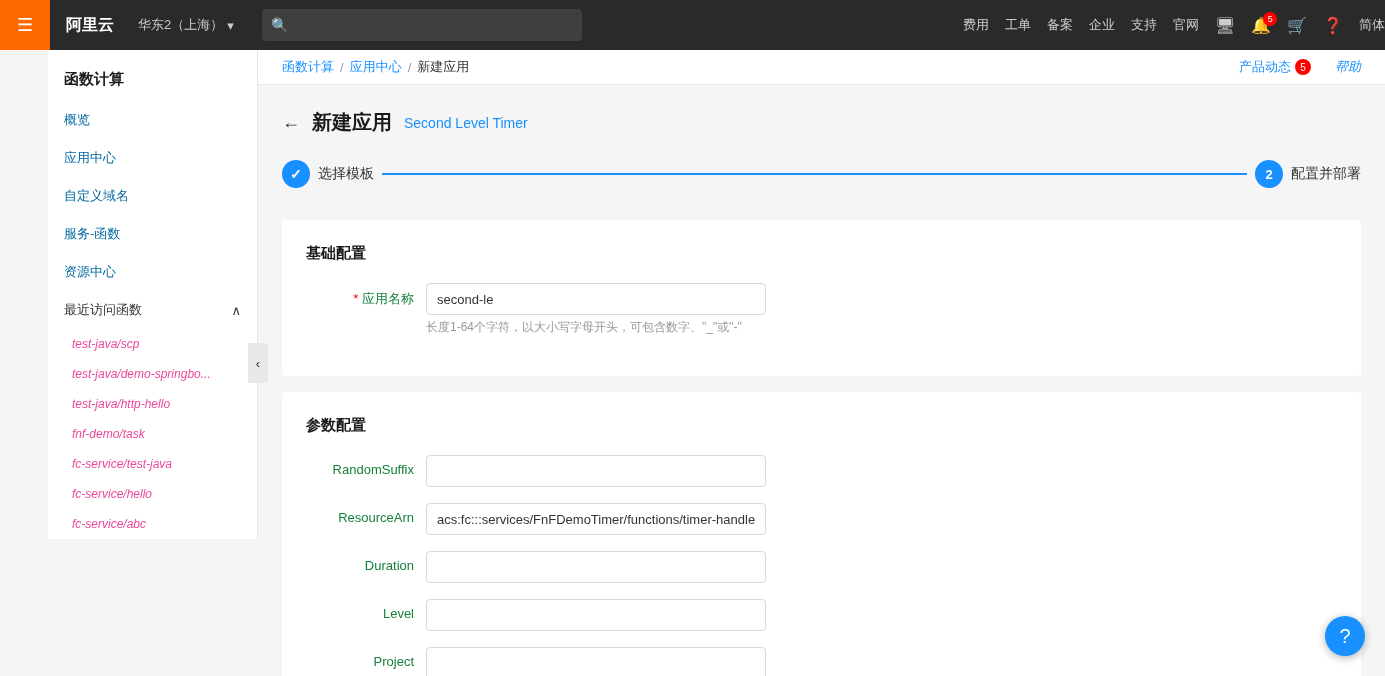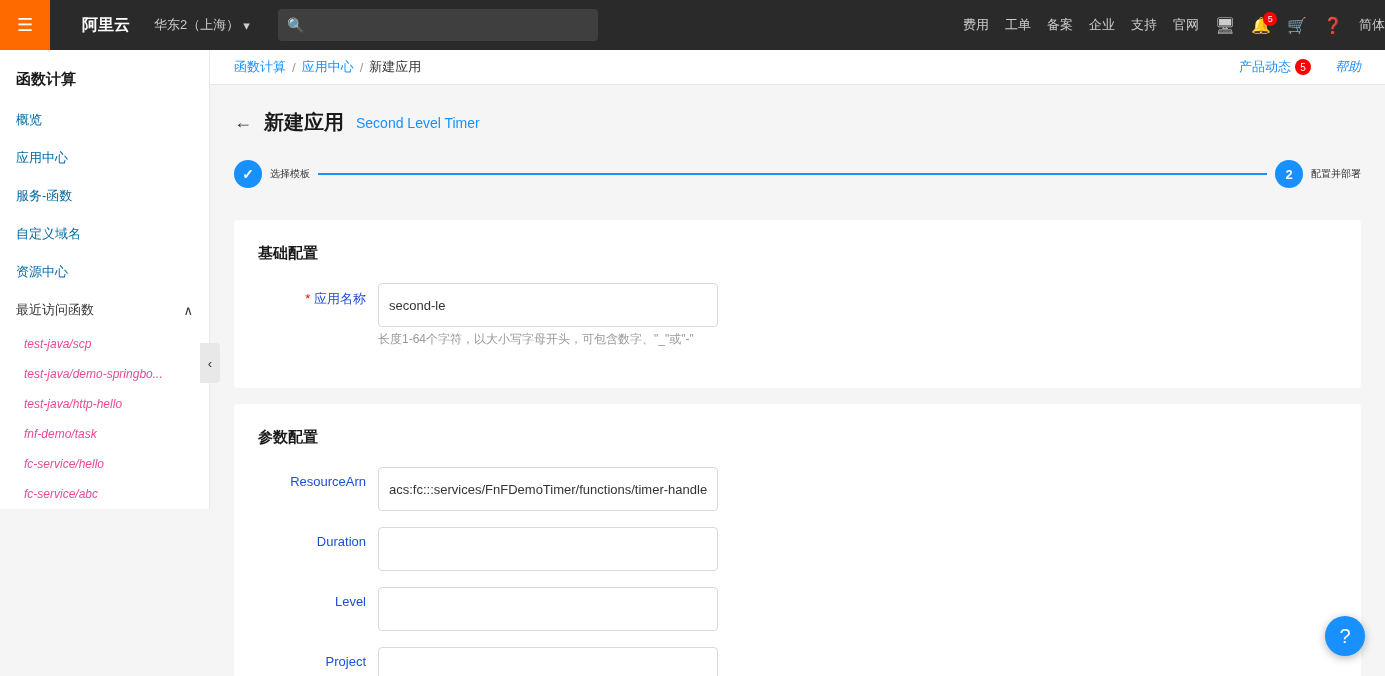--- a/index.html
+++ b/index.html
@@ -8,21 +8,21 @@
     
     .navbar {
       display: flex; align-items: center; background: #1a1a2e; height: 50px; padding: 0 0 0 0; flex-shrink: 0; position: relative;
       background: #2a2a2a;
     }
     .navbar-menu-btn {
       width: 50px; height: 50px; display: flex; align-items: center; justify-content: center; background: #ff6a00; cursor: pointer; flex-shrink: 0;
     }
     .navbar-menu-btn span { color: white; font-size: 18px; }
     .navbar-logo {
-      display: flex; align-items: flex-end; padding: 0 16px; cursor: pointer; margin-left: 16px;
+      display: flex; align-items: flex-end; padding: 0 16px; cursor: pointer;
     }
     .navbar-logo .logo-text { color: white; font-size: 16px; font-weight: bold; }
     .navbar-region {
       display: flex; align-items: center; color: #ccc; font-size: 13px; padding: 0 8px; cursor: pointer; gap: 4px;
     }
     .navbar-search {
       flex: 1; display: flex; align-items: center; max-width: 320px; margin: 0 20px;
       background: rgba(255,255,255,0.1); border-radius: 4px; padding: 0 10px; height: 32px;
     }
     .navbar-search input {
@@ -31,21 +31,21 @@
     .navbar-search input::placeholder { color: #888; }
     .navbar-search .search-icon-nav { color: #888; margin-right: 6px; font-size: 14px; }
     .navbar-right {
       margin-left: auto; display: flex; align-items: center; padding-right: 0; gap: 16px;
     }
     .navbar-right .nav-item { color: #ccc; font-size: 13px; cursor: pointer; }
     .nav-icon-btn { color: #ccc; cursor: pointer; position: relative; font-size: 16px; }
     .nav-badge { position: absolute; top: -4px; right: -6px; background: #f00; color: white; font-size: 9px; border-radius: 50%; width: 14px; height: 14px; display: flex; align-items: center; justify-content: center; }
 
     
-    .main-layout { display: flex; flex: 1; overflow: hidden; }
+    .main-layout { display: flex; flex: 1; overflow: hidden; padding-left: 48px; }
 
     
     .sidebar { width: 210px; background: white; border-right: 1px solid #e8e8e8; flex-shrink: 0; overflow-y: auto; }
     .sidebar-title { padding: 20px 16px 12px; font-size: 15px; font-weight: bold; color: #1a1a1a; }
     .sidebar-item {
       padding: 10px 16px; font-size: 13px; color: #0369a1; cursor: pointer; display: block;
     }
     .sidebar-section {
       padding: 10px 16px; font-size: 13px; color: #333; cursor: pointer; display: flex; align-items: center; justify-content: space-between;
     }
@@ -83,34 +83,34 @@
 
     
     .stepper { display: flex; align-items: center; margin-bottom: 32px; }
     .step { display: flex; align-items: center; gap: 8px; }
     .step-circle {
       width: 28px; height: 28px; border-radius: 50%; display: flex; align-items: center; justify-content: center;
       font-size: 13px; font-weight: bold; flex-shrink: 0;
     }
     .step-circle.done { background: #1890ff; color: white; }
     .step-circle.active { background: #1890ff; color: white; }
-    .step-label { font-size: 10px; color: #333; }
+    .step-label { font-size: 14px; color: #333; }
     .step-line { flex: 1; height: 2px; background: #1890ff; margin: 0 8px; }
 
     
     .section { background: white; padding: 24px; margin-bottom: 16px; border-radius: 4px; }
     .section-title { font-size: 15px; font-weight: bold; margin-bottom: 20px; color: #1a1a1a; }
 
     
     .form-row { display: flex; align-items: flex-start; margin-bottom: 16px; }
-    .form-label { width: 120px; text-align: right; padding-right: 12px; padding-top: 7px; font-size: 13px; color: #1d4ed8; flex-shrink: 0; }
+    .form-label { width: 120px; text-align: right; padding-right: 12px; padding-top: 7px; font-size: 13px; color: #15803d; flex-shrink: 0; }
     .form-label.required::before { content: '* '; color: red; }
     .form-control { flex: 1; max-width: 340px; }
     .form-control input {
-      width: 100%; border: 1px solid #d9d9d9; border-radius: 4px; padding: 6px 10px; font-size: 13px; color: #333; outline: none; height: 44px;
+      width: 100%; border: 1px solid #d9d9d9; border-radius: 4px; padding: 6px 10px; font-size: 13px; color: #333; outline: none; height: 32px;
     }
     .form-hint { font-size: 12px; color: #999; margin-top: 4px; }
 
     
     .sidebar-wrapper { position: relative; width: 210px; flex-shrink: 0; }
 
     
     ::-webkit-scrollbar { width: 6px; }
     ::-webkit-scrollbar-track { background: #f1f1f1; }
     ::-webkit-scrollbar-thumb { background: #ccc; border-radius: 3px; }
@@ -155,31 +155,32 @@
   </div>
 </div>
 
 <div class="main-layout">
 
   <div class="sidebar-wrapper">
     <div class="sidebar">
       <div class="sidebar-title">函数计算</div>
       <div class="sidebar-item">概览</div>
       <div class="sidebar-item">应用中心</div>
+      <div class="sidebar-item">自定义域名</div>
       <div class="sidebar-item">服务-函数</div>
-      <div class="sidebar-item">自定义域名</div>
       <div class="sidebar-item">资源中心</div>
       <div class="sidebar-section">
         <span>最近访问函数</span>
         <span>∧</span>
       </div>
       <div class="sidebar-sub-item">test-java/scp</div>
       <div class="sidebar-sub-item">test-java/demo-springbo...</div>
       <div class="sidebar-sub-item">test-java/http-hello</div>
       <div class="sidebar-sub-item">fnf-demo/task</div>
+      <div class="sidebar-sub-item">fc-service/test-java</div>
       <div class="sidebar-sub-item">fc-service/hello</div>
       <div class="sidebar-sub-item">fc-service/abc</div>
     </div>
     <div class="collapse-handle">
       <span>‹</span>
     </div>
   </div>
 
   <div class="content-area">
 
@@ -231,20 +232,26 @@
           <div class="form-control">
             <input type="text" value="second-le" style="">
             <div class="form-hint">长度1-64个字符，以大小写字母开头，可包含数字、"_"或"-"</div>
           </div>
         </div>
       </div>
 
       <div class="section">
         <div class="section-title">参数配置</div>
 
+        <div class="form-row">
+          <label class="form-label">RandomSuffix</label>
+          <div class="form-control">
+            <input type="text" style="">
+          </div>
+        </div>
 
         <div class="form-row">
           <label class="form-label">ResourceArn</label>
           <div class="form-control">
             <input type="text" value="acs:fc:::services/FnFDemoTimer/functions/timer-handler" style="">
           </div>
         </div>
 
         <div class="form-row">
           <label class="form-label">Duration</label>

